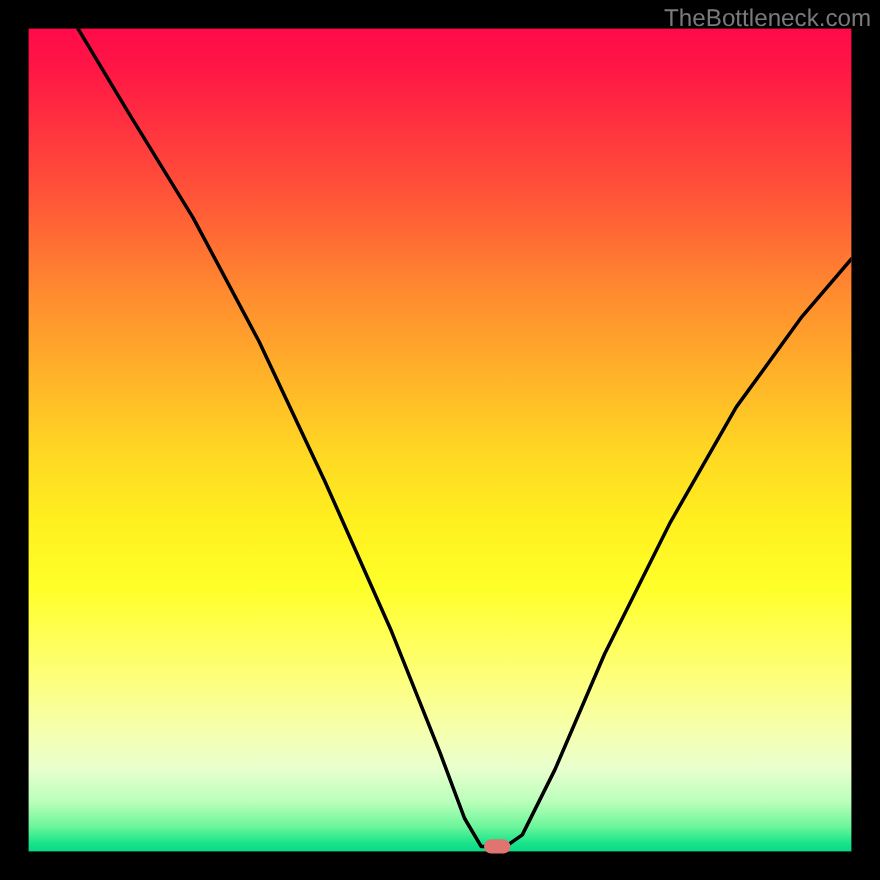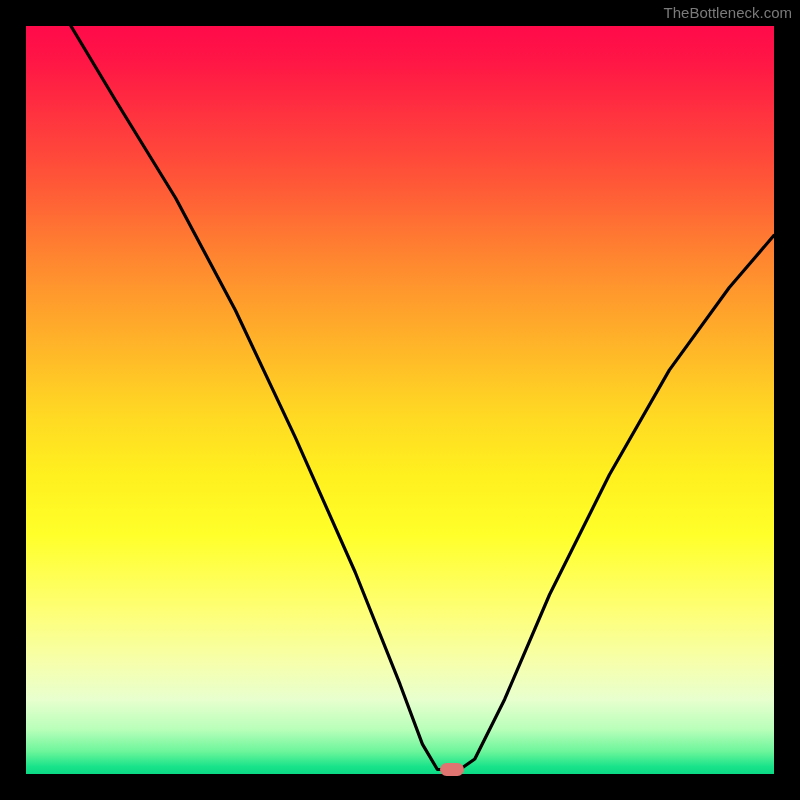--- a/index.html
+++ b/index.html
@@ -34,21 +34,21 @@
       #6cf59a 97%,
       #19e38a 99%,
       #0bd985 100%
     );
   }
   .watermark {
     position: absolute;
     top: 4px;
     right: 8px;
     color: #7a7a7a;
-    font-size: 15px;
+    font-size: 22px;
     font-weight: 400;
     letter-spacing: 0px;
     z-index: 5;
   }
   svg.curve {
     position: absolute;
     inset: 0;
     z-index: 2;
   }
   .marker {

